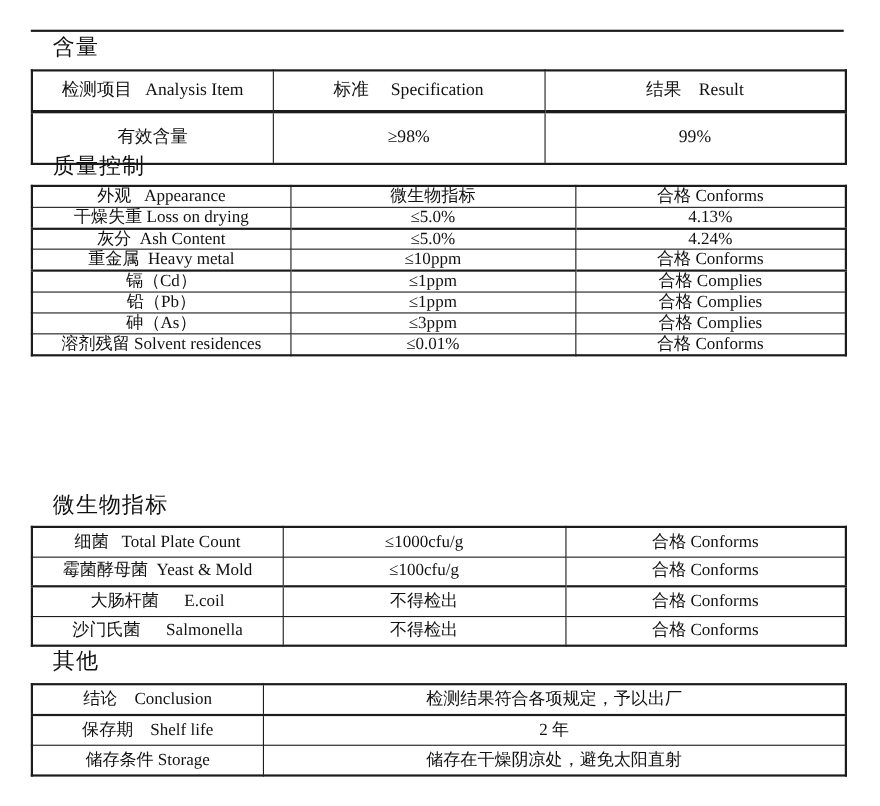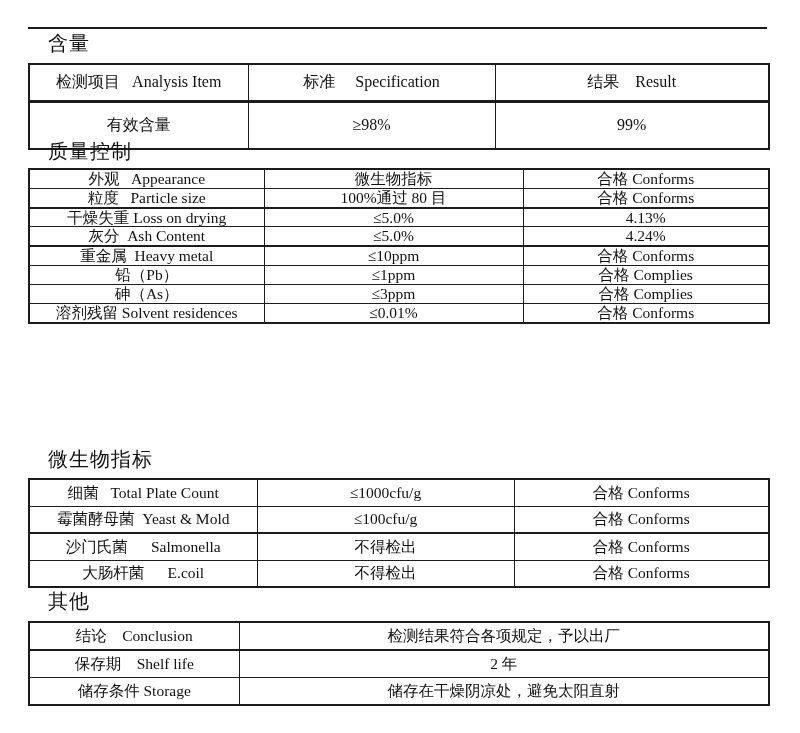--- a/index.html
+++ b/index.html
@@ -92,38 +92,38 @@
       <col style="width:246px">
     </colgroup>
   <tbody>
 
   <tr>
         <td>外观   Appearance</td>
         <td>微生物指标</td>
         <td>合格 Conforms</td>
       </tr>
       <tr>
-        <td>粒度   Particle size</td>
-        <td>100%通过 80 目</td>
-        <td>合格 Conforms</td>
-      </tr>
-      <tr>
         <td>干燥失重 Loss on drying</td>
         <td>≤5.0%</td>
         <td>4.13%</td>
       </tr>
       <tr>
         <td>灰分  Ash Content</td>
         <td>≤5.0%</td>
         <td>4.24%</td>
       </tr>
       <tr>
         <td>重金属  Heavy metal</td>
         <td>≤10ppm</td>
         <td>合格 Conforms</td>
+      </tr>
+      <tr>
+        <td>镉（Cd）</td>
+        <td>≤1ppm</td>
+        <td>合格 Complies</td>
       </tr>
       <tr>
         <td>铅（Pb）</td>
         <td>≤1ppm</td>
         <td>合格 Complies</td>
       </tr>
       <tr>
         <td>砷（As）</td>
         <td>≤3ppm</td>
         <td>合格 Complies</td>
@@ -150,26 +150,26 @@
         <td>细菌   Total Plate Count</td>
         <td>≤1000cfu/g</td>
         <td>合格 Conforms</td>
       </tr>
       <tr>
         <td>霉菌酵母菌  Yeast &amp; Mold</td>
         <td>≤100cfu/g</td>
         <td>合格 Conforms</td>
       </tr>
       <tr>
-        <td>沙门氏菌　  Salmonella</td>
+        <td>大肠杆菌　  E.coil</td>
         <td>不得检出</td>
         <td>合格 Conforms</td>
       </tr>
       <tr>
-        <td>大肠杆菌　  E.coil</td>
+        <td>沙门氏菌　  Salmonella</td>
         <td>不得检出</td>
         <td>合格 Conforms</td>
       </tr>
     </tbody>
 </table>
 
 <h2 class="sec-heading" id="h-other">其他</h2>
 
 <table class="coa" id="table-other">
   <colgroup>

